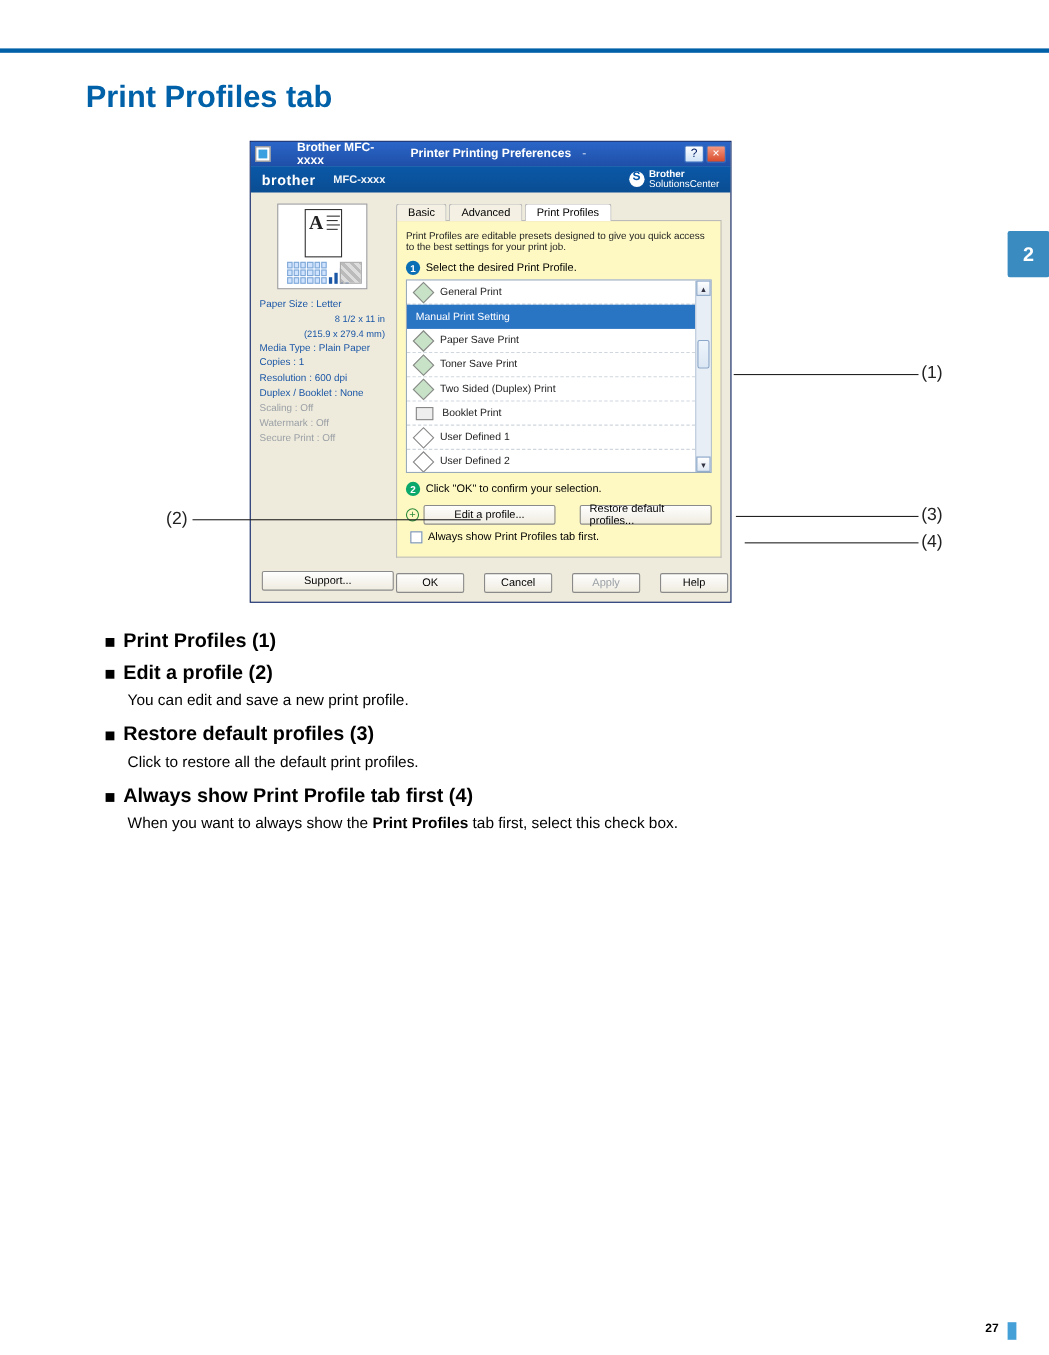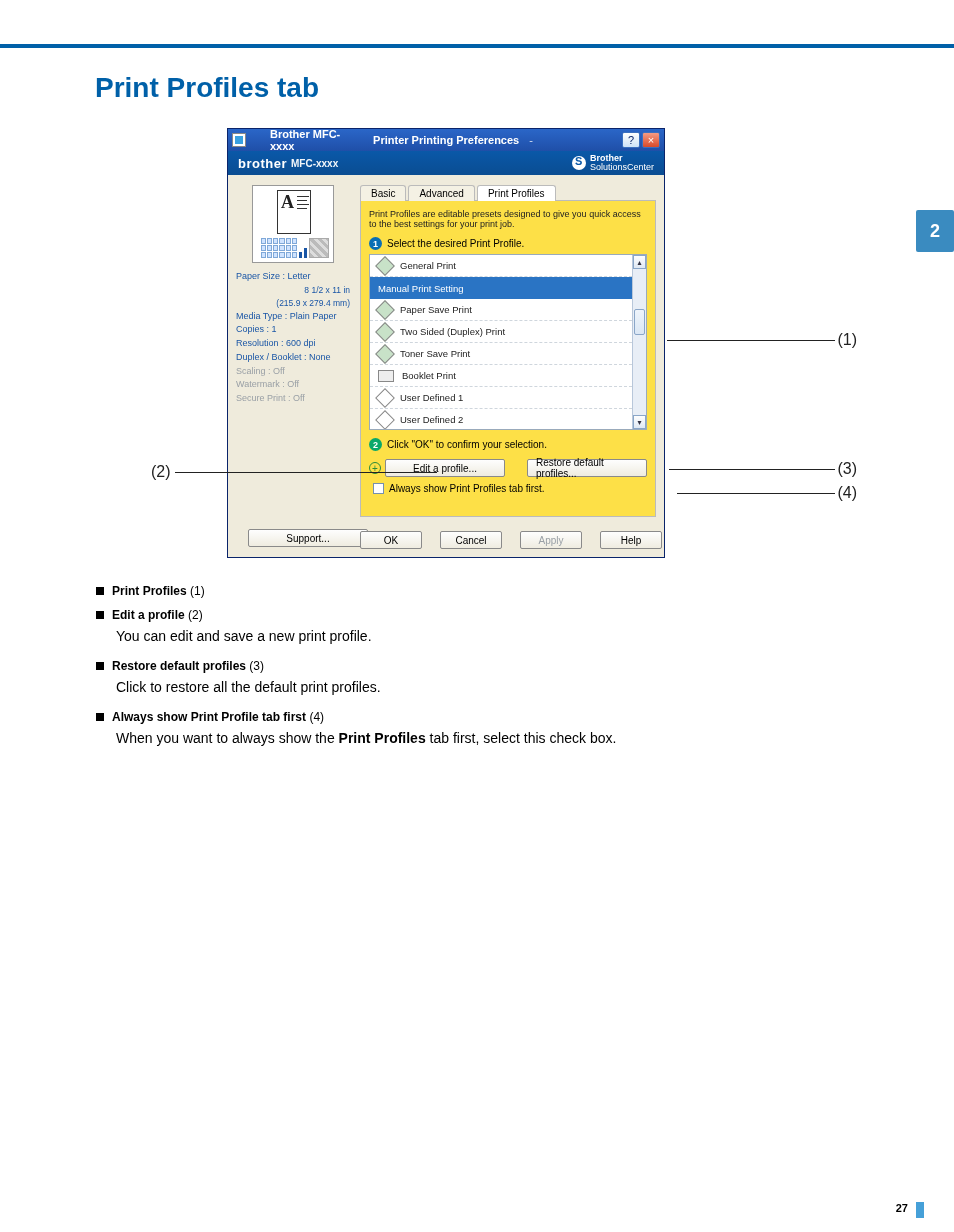--- a/index.html
+++ b/index.html
@@ -1,20 +1,20 @@
 <!DOCTYPE html>
 <html><head>
 <meta charset="utf-8">
 <style>
   * { box-sizing: border-box; margin: 0; padding: 0; }
   body { font-family: Arial, Helvetica, sans-serif; background: #fff; color: #000; width: 954px; }
   .top-rule { height: 4px; background: #0060a8; margin: 44px 0 24px 0; }
   .page { padding: 0 78px 0 78px; }
   .breadcrumb { font-size: 11px; color: #555; margin-bottom: 26px; }
-  h1 { font-size: 28px; font-weight: bold; color: #0060a8; margin-bottom: 24px; margin-left: 17px; }
+  h1 { font-size: 28px; font-weight: bold; color: #0060a8; margin-bottom: 24px; }
   .chapter-tab {
     position: absolute; right: 0; top: 210px; width: 38px; height: 42px;
     background: #3a8bc0; color: #fff; font-size: 18px; font-weight: bold;
     display: flex; align-items: center; justify-content: center; border-radius: 2px;
   }
   .page-no { position: absolute; right: 46px; bottom: 18px; font-size: 11px; font-weight: bold; }
   .page-arrow { position: absolute; right: 30px; bottom: 14px; width: 8px; height: 16px; background: #46a0d8; }
   .figure-wrap { position: relative; width: 640px; margin: 0 auto 24px auto; }
 
   
@@ -24,21 +24,21 @@
   .titlebar .winicon::after { content: ""; position: absolute; inset: 2px; background: #3aa0e0; }
   .titlebar .tb-title { flex: 1; font-weight: bold; padding-left: 18px; }
   .titlebar .tb-sub { margin-left: 14px; font-weight: bold; }
   .titlebar .dash { margin-left: 10px; opacity: .8; }
   .tb-btns { display: flex; gap: 2px; }
   .tb-btn { width: 18px; height: 16px; background: linear-gradient(#fefefe,#cfe3f8); border: 1px solid #3a6fbf; display: flex; align-items: center; justify-content: center; font-size: 11px; color: #0a246a; border-radius: 2px; }
   .tb-btn.close { background: linear-gradient(#f59b84,#d84a2a); color:#fff; }
 
   .brandbar { background: linear-gradient(#0a58a8,#0a4d92); color: #fff; height: 24px; display: flex; align-items: center; padding: 0 10px; font-size: 11px; }
   .brandbar .logo { font-weight: 900; letter-spacing: .5px; font-size: 13px; }
-  .brandbar .model { margin-left: 4px; font-weight: bold; opacity: .95; font-size: 10px; }
+  .brandbar .model { margin-left: 16px; font-weight: bold; opacity: .95; font-size: 10px; }
   .brandbar .spacer { flex: 1; }
   .brandbar .sc { display:flex; align-items:center; gap:4px; font-size: 9px; line-height: 1; }
   .brandbar .sc-icon { width: 14px; height: 14px; border-radius: 50%; background:#fff; position:relative; }
   .brandbar .sc-icon::after { content:"S"; color:#0a58a8; font-weight:900; position:absolute; top:0; left:3px; font-size:11px; }
 
   .dlg-body { display: flex; }
   .left { width: 130px; padding: 10px 8px; color:#1a56a6; font-size: 9px; }
   .preview { width: 82px; height: 78px; margin: 0 auto 8px auto; border:1px solid #999; background:#fff; position:relative; }
   .preview .pg { position:absolute; left:24px; top:4px; width:34px; height:44px; border:1px solid #333; background:#fff; }
   .preview .bigA { position:absolute; left:28px; top:6px; font-family: Georgia, serif; font-size:18px; font-weight:900; color:#222; }
@@ -51,21 +51,21 @@
   .preview .chart i{width:3px;background:#1a56a6;}
   .preview .photoph { position:absolute; right:4px; top:52px; width:20px; height:20px; background:repeating-linear-gradient(45deg,#bbb 0 3px,#ddd 3px 6px); border:1px solid #aaa; }
   .left .kv { margin: 2px 0; line-height: 1.3; }
   .left .sub { font-size: 8.5px; text-align: right; }
   .left .grey { color:#9aa0a6; }
 
   .right { flex:1; padding: 6px 8px 8px 2px; }
   .tabs { display:flex; align-items:flex-end; height:20px; border-bottom:1px solid #bbb; position:relative; }
   .tab { padding: 2px 10px; font-size: 10px; border:1px solid #bbb; border-bottom:none; background:#f4f1e4; border-top-left-radius:3px; border-top-right-radius:3px; position:relative; top:1px; margin-right:2px; }
   .tab.active { background:#fff; z-index:2; }
-  .tabpanel { border:1px solid #bbb; border-top:none; background:#fde047; padding:8px 8px 22px 8px; }
+  .tabpanel { border:1px solid #bbb; border-top:none; background:#fef9c3; padding:8px 8px 12px 8px; }
   .desc { font-size: 9px; color:#222; }
   .step { display:flex; align-items:center; gap:5px; margin-top:8px; }
   .step .num { width:13px; height:13px; border-radius:50%; color:#fff; font-size:9px; display:flex; align-items:center; justify-content:center; font-weight:bold; }
   .step .n1{background:#0a6fb4;} .step .n2{background:#0aa86a;}
   .listwrap { position:relative; margin-top:4px; height:176px; border:1px solid #9ab; background:#fff; }
   .plist { position:absolute; left:0; top:0; right:14px; bottom:0; overflow:hidden; }
   .pitem { height:22px; display:flex; align-items:center; gap:8px; padding-left:8px; font-size:9.5px; color:#222; border-bottom:1px dashed #cfd6dd; }
   .pitem.sel { background:#2a74c4; color:#fff; border-bottom:none; }
   .pitem .pi-ico { width:14px; height:14px; border:1px solid #888; transform:rotate(45deg); background:#fff; }
   .pitem .pi-ico.filled{ background:#c8e2c8; }
@@ -78,30 +78,30 @@
   .profbtns { display:flex; gap:22px; justify-content:center; margin-top:8px; }
   .winbtn { min-width:120px; height:18px; font-size:10px; border:1px solid #8a8a8a; background:linear-gradient(#fefefe,#efece0); border-radius:2px; display:flex; align-items:center; justify-content:center; padding:0 8px; }
   .edit-ico { width:12px; height:12px; border-radius:50%; border:1px solid #2a8a3a; color:#2a8a3a; font-size:10px; display:flex; align-items:center; justify-content:center; margin-right:4px; }
 
   .chkrow { display:flex; align-items:center; gap:5px; margin-top:6px; padding-left:4px; }
   .chk { width:11px; height:11px; border:1px solid #7690ae; background:#fff; }
   .dlg-buttons { display:flex; gap:18px; justify-content:center; padding: 6px 0 8px 0; }
   .dlg-buttons .winbtn { min-width: 62px; }
   .dlg-buttons .disabled { color:#9aa0a6; }
 
-  .support-area { padding: 4px 8px 8px 20px; }
+  .support-area { padding: 4px 8px 8px 10px; }
   .support-area .winbtn { width: 114px; margin: 0 auto; display:flex; }
 
   
   .callout-num { position:absolute; font-size:16px; color:#222; }
   .callout-line { position:absolute; background:#222; height:1px; }
 
   
   .body-list { margin-top: 10px; }
-  .bullet-row { display:flex; align-items:baseline; gap:8px; margin: 8px 0 4px 18px; font-size: 12px; }
+  .bullet-row { display:flex; align-items:baseline; gap:8px; margin: 8px 0 4px 18px; font-size: 18px; font-weight: bold; }
   .sq { width:8px; height:8px; background:#000; margin-top:5px; flex:0 0 auto; }
   .para { font-size: 14px; line-height: 1.5; margin: 4px 0 10px 38px; }
   b.ok { font-weight:bold; }
 </style>
 </head>
 <body>
 
 <div class="top-rule"></div>
 <div class="chapter-tab">2</div>
 <div class="page">
@@ -215,25 +215,25 @@
                   </div>
                 <div class="pitem sel">
                     <span>Manual Print Setting</span>
                   </div>
                 <div class="pitem">
                     <span class="pi-ico filled"></span>
                     <span>Paper Save Print</span>
                   </div>
                 <div class="pitem">
                     <span class="pi-ico filled"></span>
+                    <span>Toner Save Print</span>
+                  </div>
+                <div class="pitem">
+                    <span class="pi-ico filled"></span>
                     <span>Two Sided (Duplex) Print</span>
-                  </div>
-                <div class="pitem">
-                    <span class="pi-ico filled"></span>
-                    <span>Toner Save Print</span>
                   </div>
                 <div class="pitem">
                     <span class="pi-book"></span>
                     <span>Booklet Print</span>
                   </div>
                 <div class="pitem">
                     <span class="pi-ico"></span>
                     <span>User Defined 1</span>
                   </div>
                 <div class="pitem">

